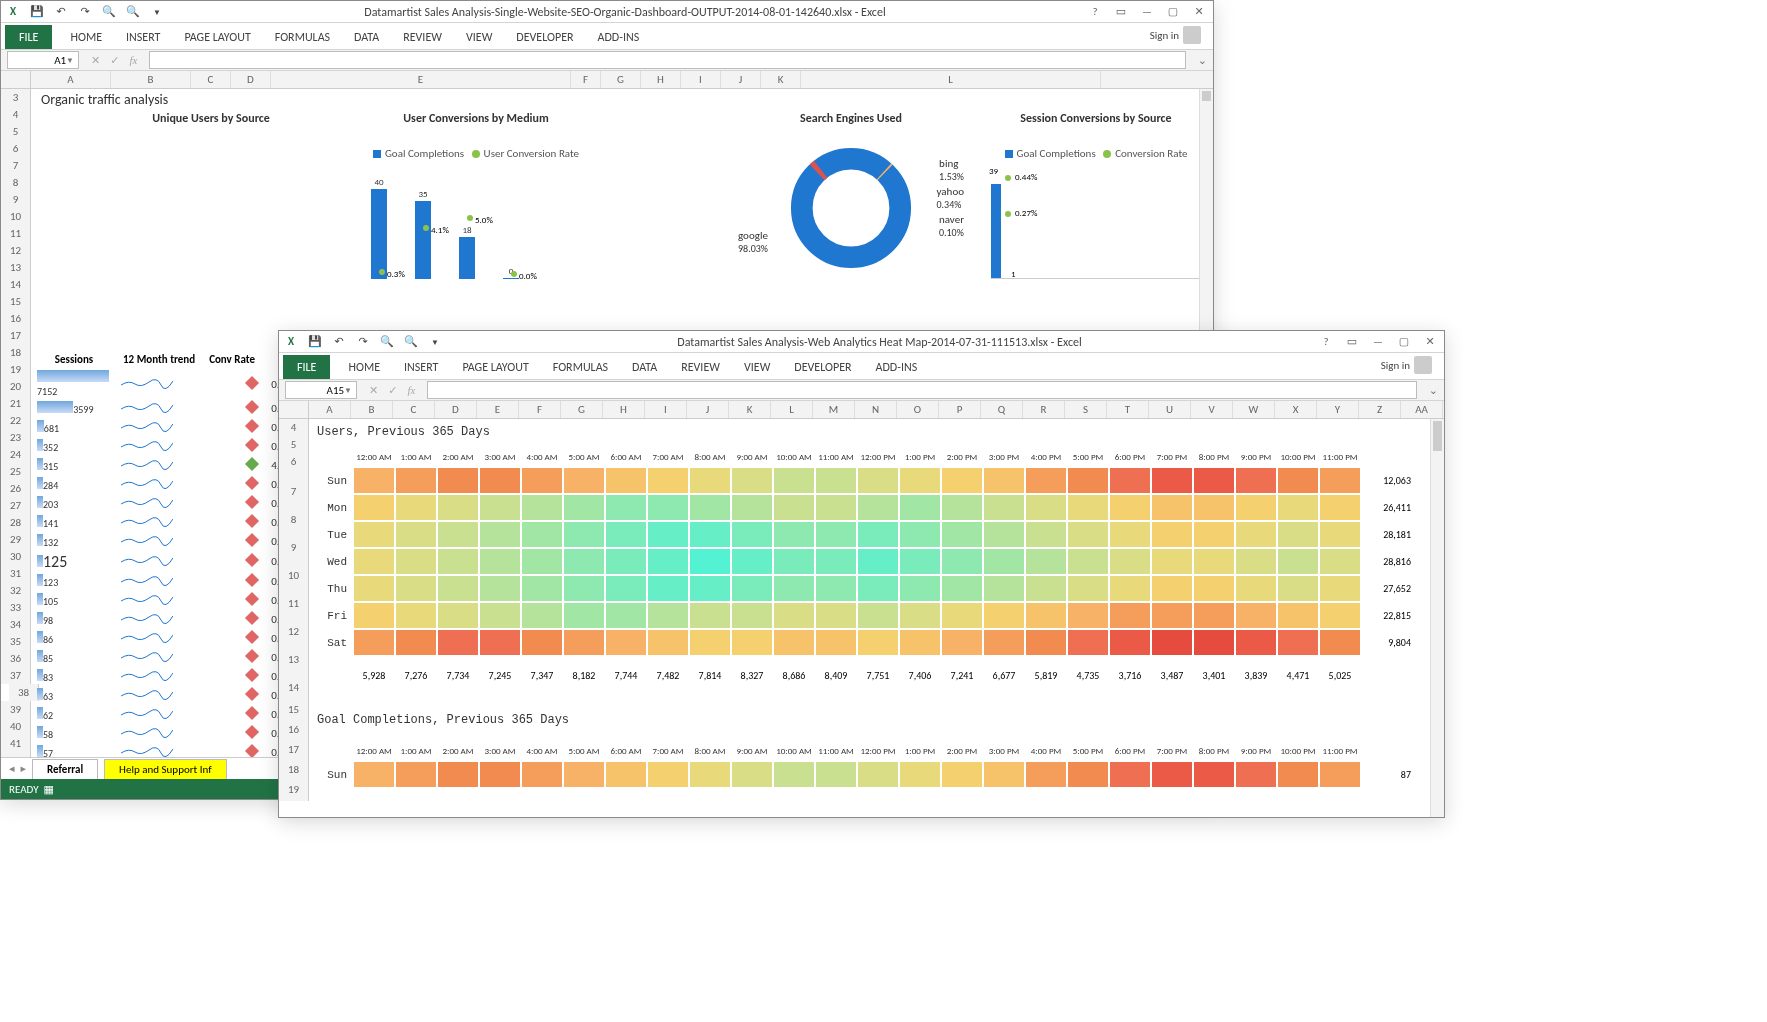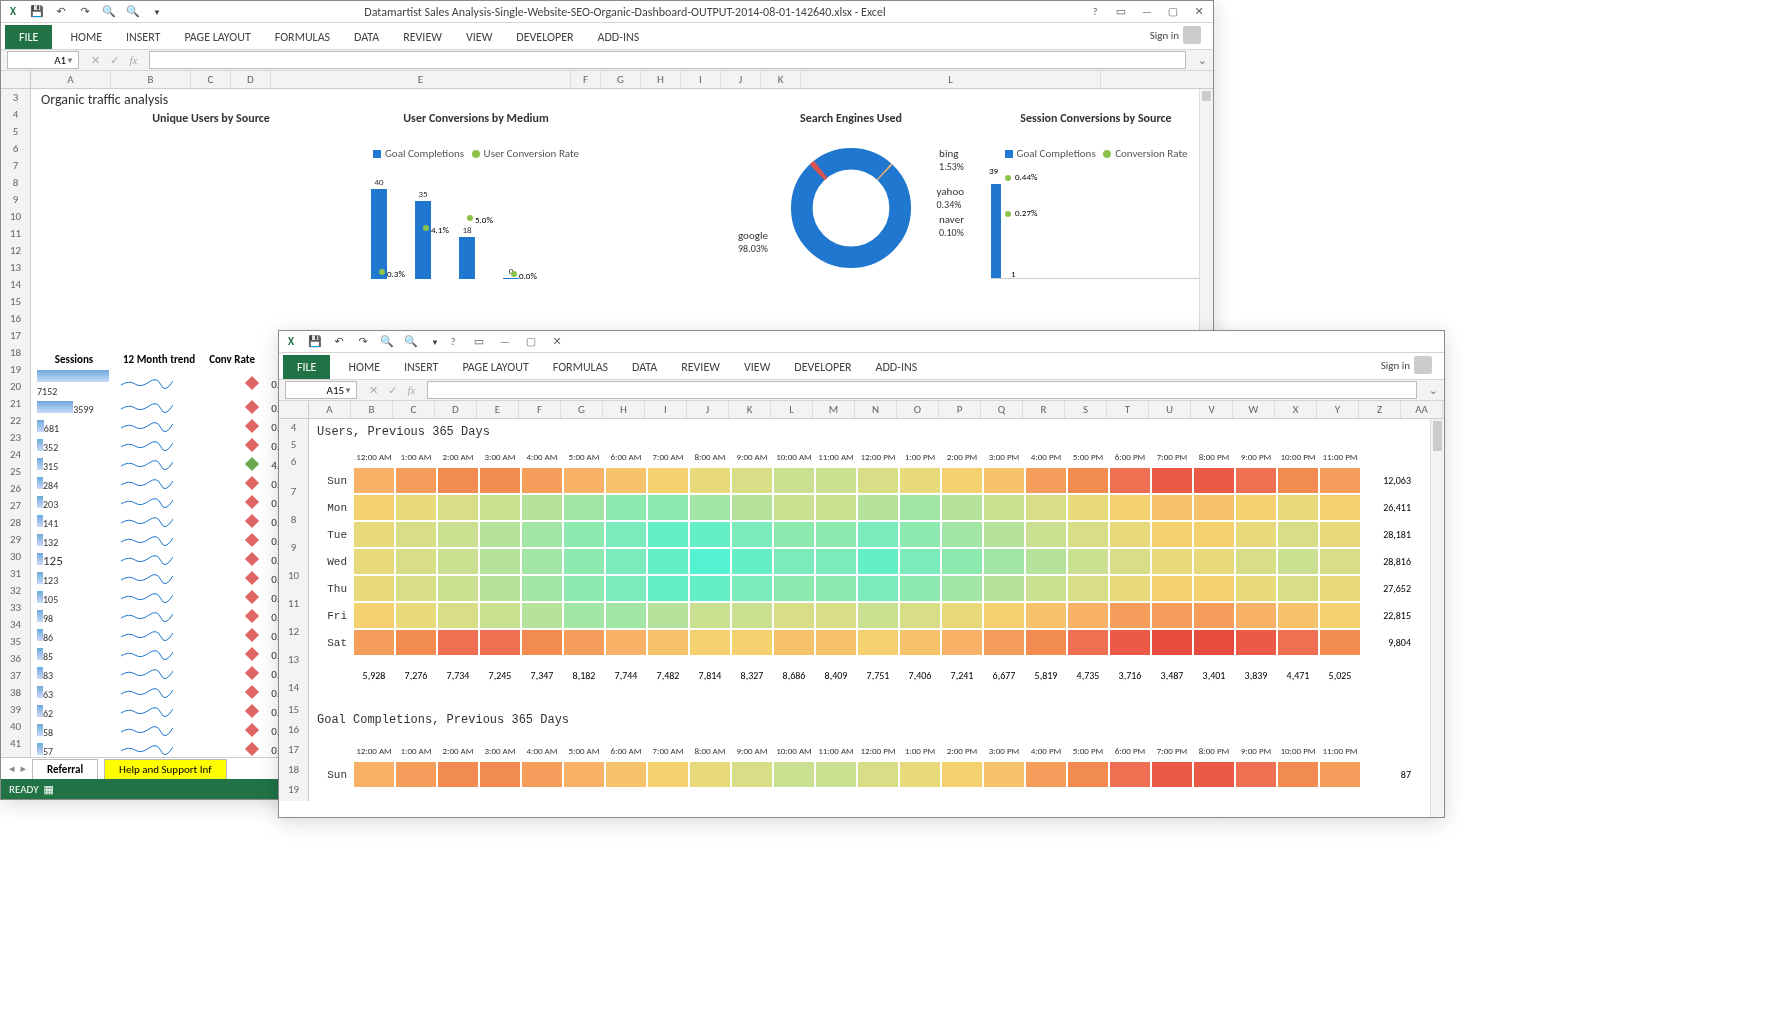--- a/index.html
+++ b/index.html
@@ -167,21 +167,21 @@
         <div class="rowhdr" style="height: 17px;">28</div>
         <div class="rowhdr" style="height: 17px;">29</div>
         <div class="rowhdr" style="height: 17px;">30</div>
         <div class="rowhdr" style="height: 17px;">31</div>
         <div class="rowhdr" style="height: 17px;">32</div>
         <div class="rowhdr" style="height: 17px;">33</div>
         <div class="rowhdr" style="height: 17px;">34</div>
         <div class="rowhdr" style="height: 17px;">35</div>
         <div class="rowhdr" style="height: 17px;">36</div>
         <div class="rowhdr" style="height: 17px;">37</div>
-        <div class="rowhdr" style="height: 17px;">38</div>
+        <div class="rowhdr" style="height: 17px; margin-left: 8px;">38</div>
         <div class="rowhdr" style="height: 17px;">39</div>
         <div class="rowhdr" style="height: 17px;">40</div>
         <div class="rowhdr" style="height: 17px;">41</div>
         <div class="rowhdr" style="height: 17px;">42</div>
       </div>
     <div class="content">
       <div style="position:absolute;left:10px;top:2px" class="section-title">Organic traffic analysis</div>
 
       <div style="position:absolute;left:50px;top:22px;width:260px">
         <div class="chart-title">Unique Users by Source</div>
@@ -230,21 +230,21 @@
       </div>
 
       <div style="position:absolute;left:690px;top:22px;width:260px">
         <div class="chart-title">Search Engines Used</div>
         <div class="donut" style="margin:18px auto 0">
           <svg viewBox="0 0 42 42">
               <circle cx="21" cy="21" r="15.9" fill="none" stroke="#1f77d0" stroke-width="7"></circle>
               <circle cx="21" cy="21" r="15.9" fill="none" stroke="#d9534f" stroke-width="7" stroke-dasharray="1.53 98.47" stroke-dashoffset="22" transform="rotate(-55 21 21)"></circle>
               <circle cx="21" cy="21" r="15.9" fill="none" stroke="#f6b26b" stroke-width="7" stroke-dasharray="0.5 99.5" transform="rotate(-48 21 21)"></circle>
             </svg>
-          <div class="dlabel" style="right:-48px;top:4px"><span>bing</span><br>1.53%</div>
+          <div class="dlabel" style="right:-48px;top:14px"><span>bing</span><br>1.53%</div>
           <div class="dlabel" style="right:-48px;top:42px"><span>yahoo</span><br>0.34%</div>
           <div class="dlabel" style="right:-48px;top:70px"><span>naver</span><br>0.10%</div>
           <div class="dlabel" style="left:-48px;top:86px"><span>google</span><br>98.03%</div>
         </div>
       </div>
 
       <div style="position:absolute;left:950px;top:22px;width:230px">
         <div class="chart-title">Session Conversions by Source</div>
         <div style="text-align:center;margin-top:22px">
           <span class="legend-item">
@@ -354,21 +354,21 @@
               <tr>
                 <td style="width:82px"><span class="sessbar" style="width:6px"></span><span style="font-size:10px">132</span></td>
   <td><svg class="spark" viewBox="0 0 52 14">
                     <path d="M0,9 Q8,4 14,8 T28,6 T40,9 T52,5" stroke="#1f77d0" fill="none" stroke-width="1"></path>
                   </svg></td>
   <td style="text-align:right"><span class="diamond red"></span></td>
   <td style="text-align:right;width:34px">0.0%</td>
                 <td>/est</td>
               </tr>
               <tr>
-                <td style="width:82px"><span class="sessbar" style="width:6px"></span><span style="font-size:13px">125</span></td>
+                <td style="width:82px"><span class="sessbar" style="width:6px"></span><span style="font-size:16px">125</span></td>
   <td><svg class="spark" viewBox="0 0 52 14">
                     <path d="M0,9 Q8,4 14,8 T28,6 T40,9 T52,5" stroke="#1f77d0" fill="none" stroke-width="1"></path>
                   </svg></td>
   <td style="text-align:right"><span class="diamond red"></span></td>
   <td style="text-align:right;width:34px">0.0%</td>
                 <td>/tag</td>
               </tr>
               <tr>
                 <td style="width:82px"><span class="sessbar" style="width:6px"></span><span style="font-size:10px">123</span></td>
   <td><svg class="spark" viewBox="0 0 52 14">
@@ -481,20 +481,21 @@
   <div class="titlebar">
     <div class="qat">
       <span style="color:#217346;font-weight:bold">X</span>
       <span>💾</span>
       <span>↶</span>
       <span>↷</span>
       <span>🔍</span>
       <span>🔍</span>
       <span style="font-size:8px">▼</span>
     </div>
+    <div class="titletext">Datamartist Sales Analysis-Web Analytics Heat Map-2014-07-31-111513.xlsx - Excel</div>
     <div class="winctrls">
       <span>?</span>
       <span>▭</span>
       <span>—</span>
       <span>▢</span>
       <span>✕</span>
     </div>
   </div>
   <div class="ribbon-tabs">
     <div class="file-tab">FILE</div>

